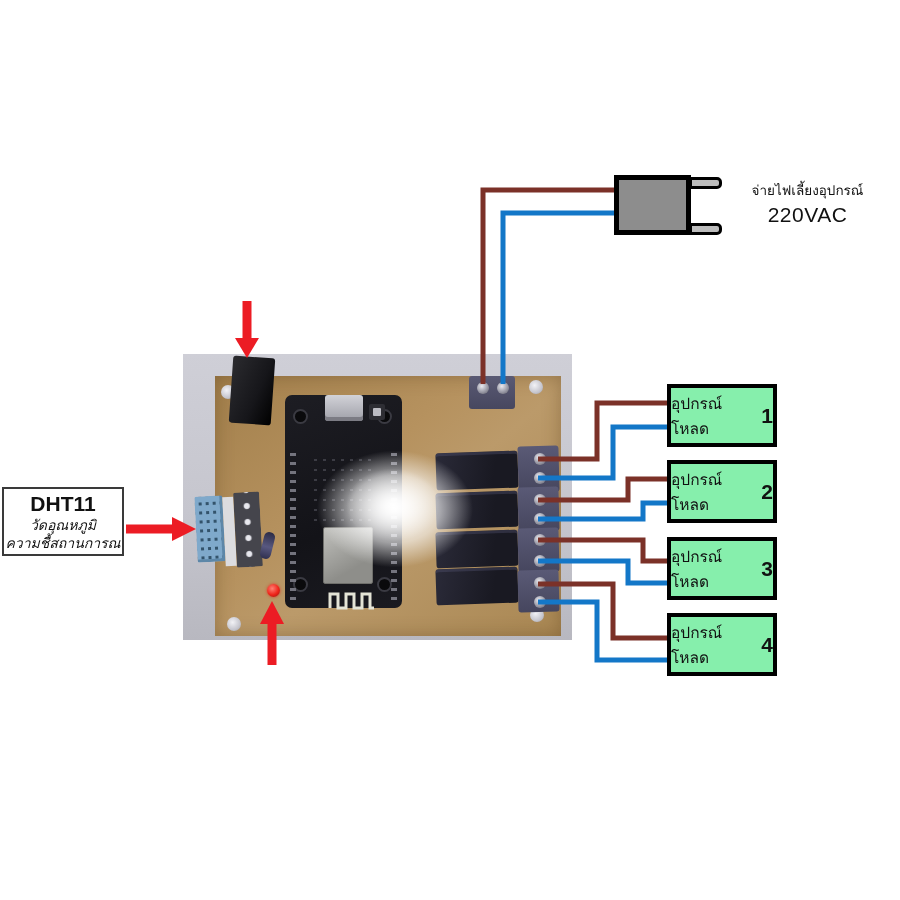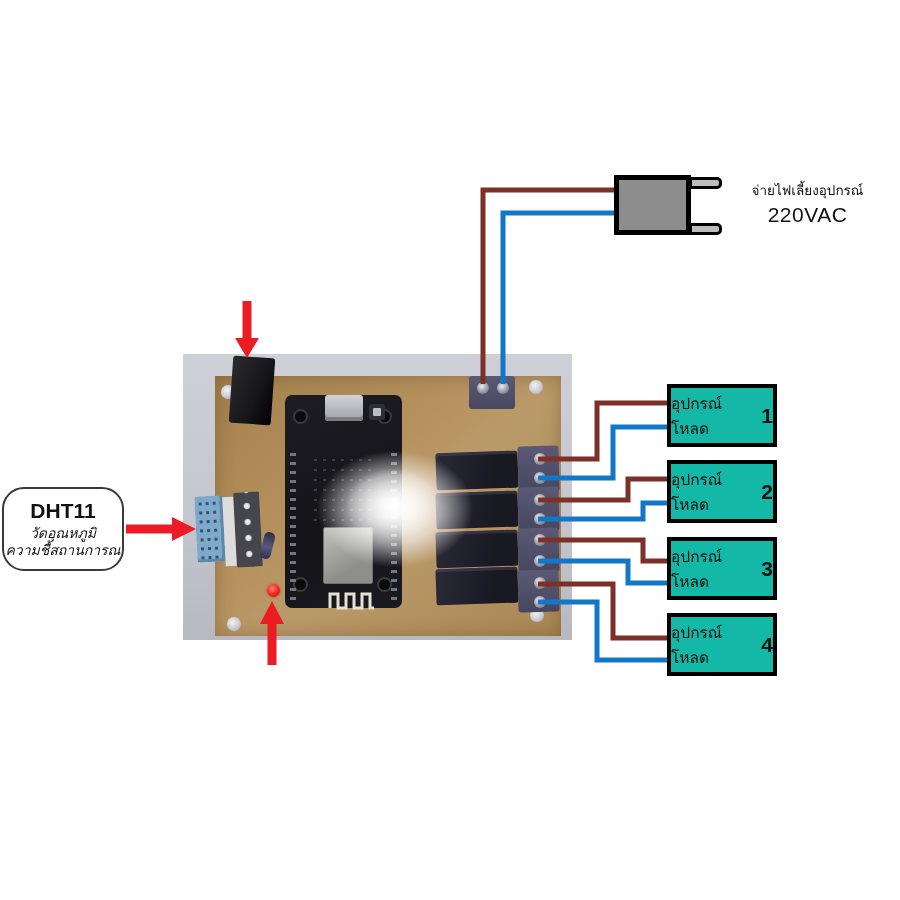--- a/index.html
+++ b/index.html
@@ -57,26 +57,26 @@
   .rterm{left:335px;width:41px;border-radius:3px;transform:rotate(-1.5deg);
          background:linear-gradient(180deg,#5a5a76,#46465e);}
   
   svg.overlay{position:absolute;left:0;top:0;pointer-events:none;}
   .wire{fill:none;stroke-width:5;}
   .arrow-shaft{stroke-width:9;}
   
   .note{background:#fff;border:2px solid #3a3a3a;box-sizing:border-box;display:flex;
         flex-direction:column;align-items:center;justify-content:center;text-align:center;}
   .adapter-box{left:190px;top:210px;width:117px;height:90px;font-weight:bold;font-size:20px;line-height:1.3;}
-  .dht-box{left:2px;top:487px;width:122px;height:84px;line-height:1.25;border-radius:22px;}
+  .dht-box{left:2px;top:487px;width:122px;height:69px;line-height:1.25;}
   .dht-box .t{font-weight:bold;font-size:21px;}
   .dht-box .d{font-size:14px;font-style:italic;}
   .wifi-box{left:203px;top:668px;width:116px;height:58px;line-height:1.3;font-size:13px;}
   .wifi-box b{font-size:17px;}
-  .load-box{left:667px;width:110px;height:63px;background:#14b8a6;border:4px solid #000;box-sizing:border-box;
+  .load-box{left:667px;width:110px;height:63px;background:#86efac;border:4px solid #000;box-sizing:border-box;
             display:flex;align-items:center;justify-content:center;gap:18px;}
   .load-box .lbl{font-size:15.5px;}
   .load-box .num{font-size:21px;font-weight:bold;}
   
   .plug-body{left:614px;top:175px;width:77px;height:60px;background:#8d8d8d;border:5px solid #000;box-sizing:border-box;}
   .prong{width:33px;height:12px;background:#bcbcbc;border:3px solid #000;box-sizing:border-box;border-radius:0 5px 5px 0;}
   .power-note{left:715px;top:179px;width:185px;text-align:center;line-height:1.35;}
   .power-note .s{font-size:13.5px;margin-top:28px;}
   .power-note .b{font-size:21px;letter-spacing:.5px;}
 </style>

